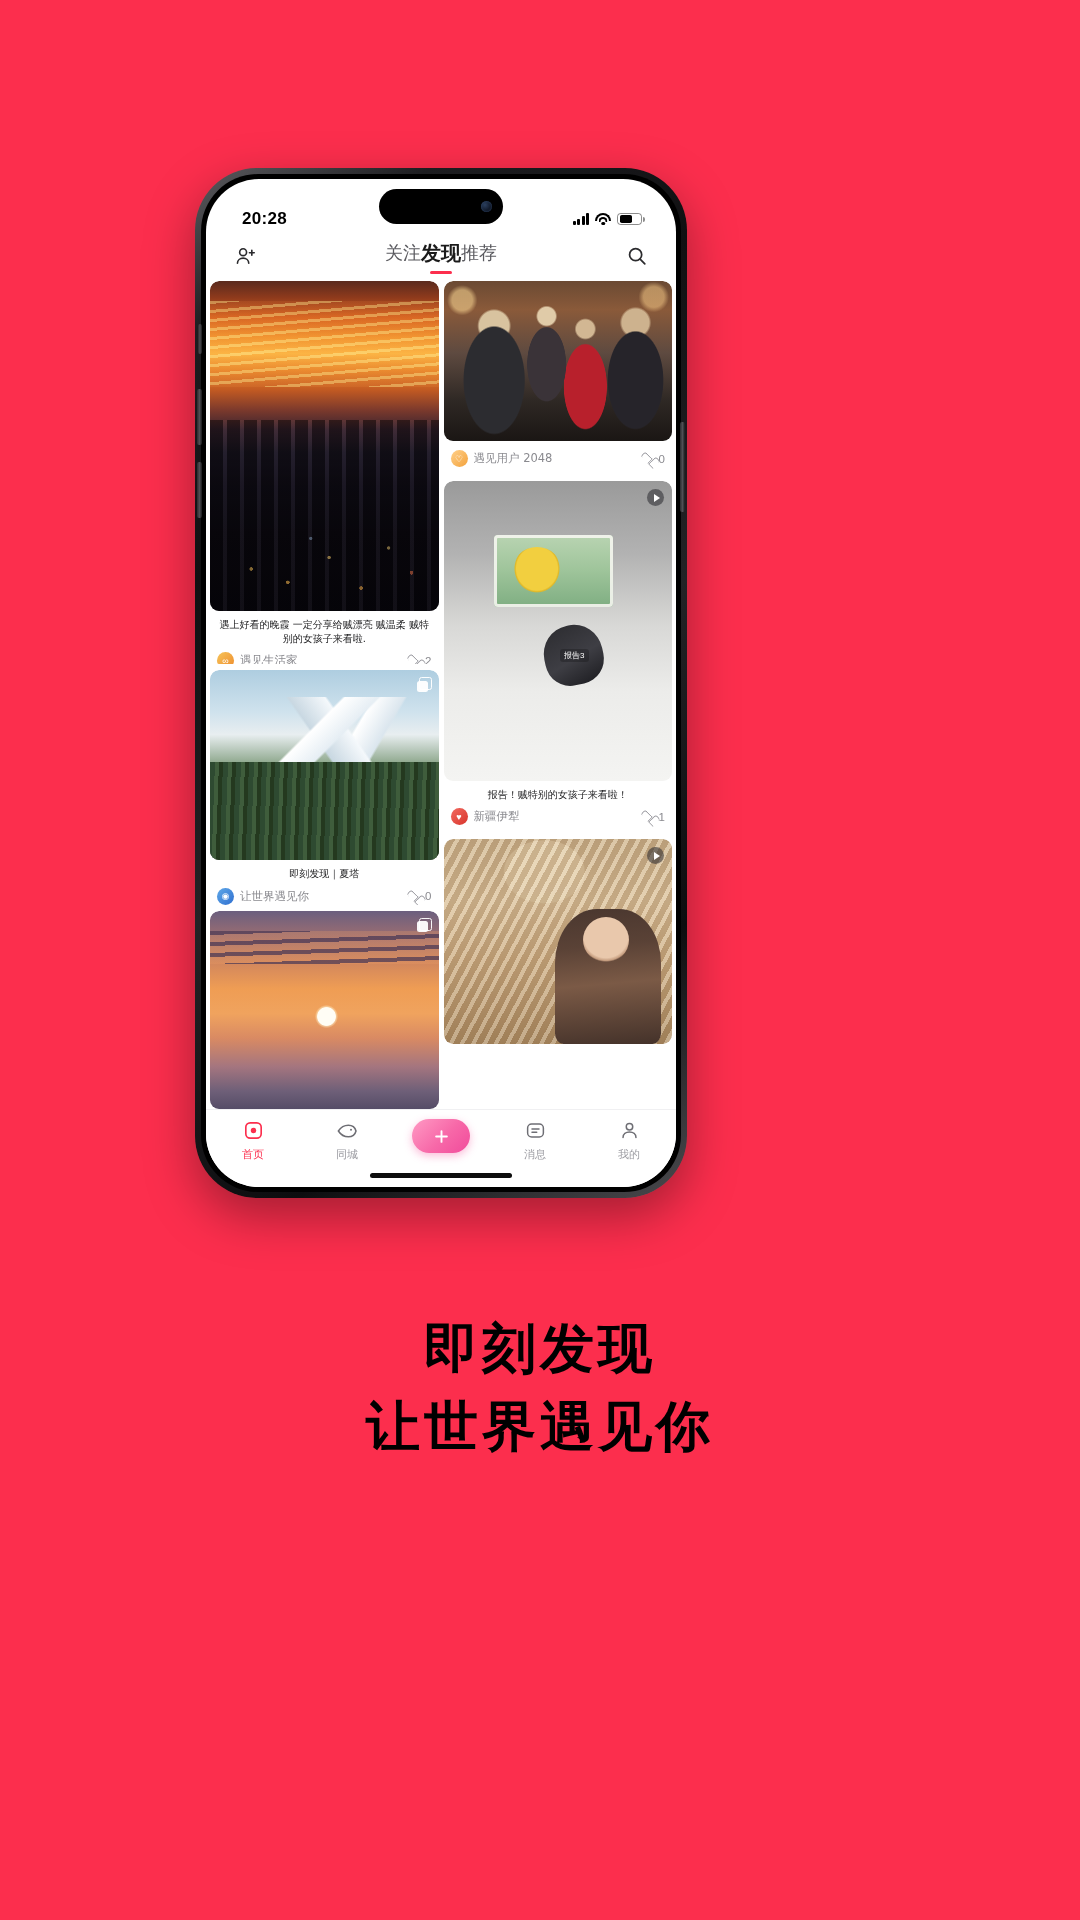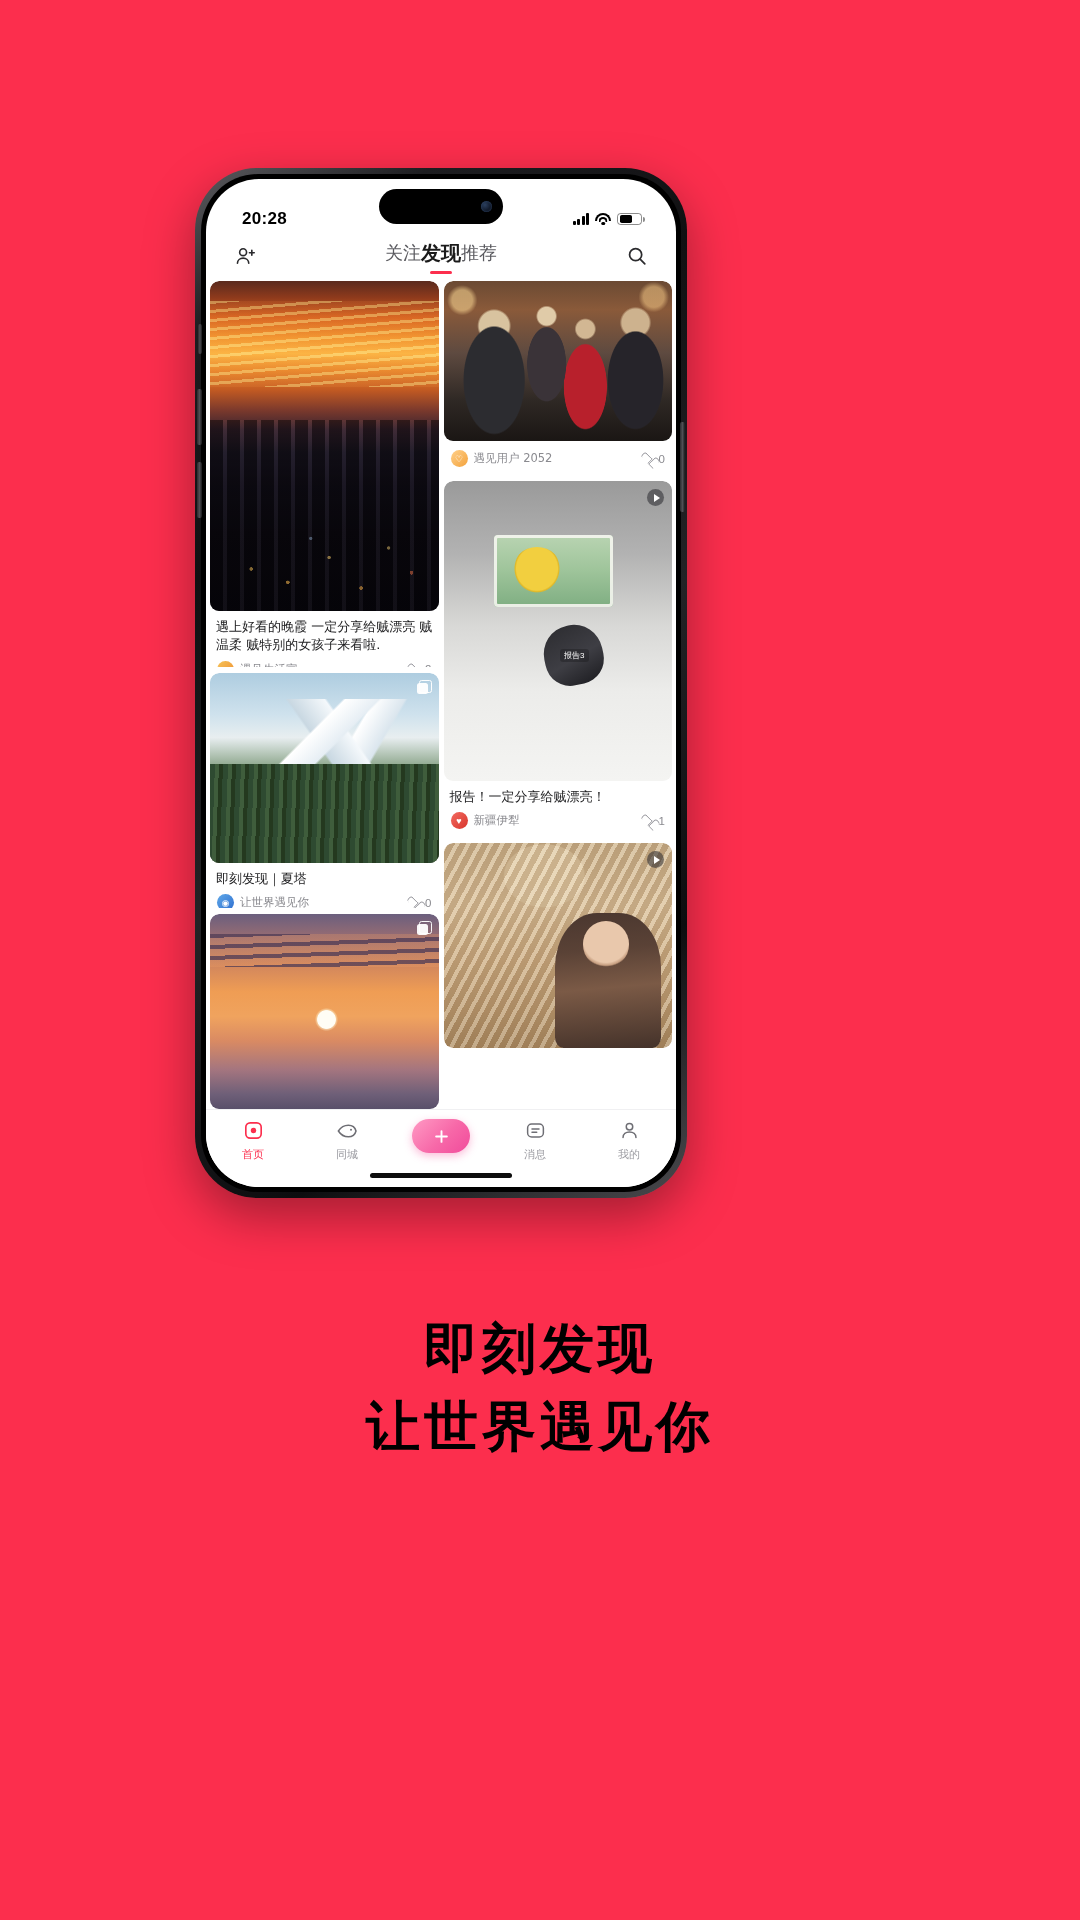--- a/index.html
+++ b/index.html
@@ -107,22 +107,23 @@
     top:102px; bottom:78px;
     display:flex; gap:5px;
     padding:0 4px;
     overflow:hidden;
     background:#fff;
   }
   .feed-col{ flex:1; display:flex; flex-direction:column; gap:6px; min-width:0; }
   .card{ background:#fff; border-radius:9px; overflow:hidden; }
   .card-img{ width:100%; position:relative; border-radius:9px; overflow:hidden; display:block; }
   .card-title{
-    font-size:13px; line-height:1.42; color:#1c1c1e; padding:7px 6px 3px;
+    font-size:10px; line-height:1.42; color:#1c1c1e; padding:7px 6px 3px;
     font-family:"DejaVu Sans","Liberation Sans",sans-serif;
+    text-align:center;
   }
   .card-meta{
     display:flex; align-items:center; justify-content:space-between;
     padding:3px 7px 8px;
   }
   .meta-user{ display:flex; align-items:center; gap:6px; min-width:0; }
   .avatar{ width:17px;height:17px;border-radius:50%; flex:0 0 auto;
      display:flex;align-items:center;justify-content:center; font-size:9px; color:#fff; overflow:hidden;}
   .uname{ font-size:11.5px; color:#8a8a8f; white-space:nowrap; overflow:hidden; text-overflow:ellipsis;
      font-family:"DejaVu Sans","Liberation Sans",sans-serif;}
@@ -430,40 +431,40 @@
 
           <div class="card">
             <div class="card-img">
               <div class="ph ph-crowd"></div>
             </div>
             <div class="card-meta" style="padding-top:9px">
               <span class="meta-user">
                 <span class="avatar" style="background:linear-gradient(135deg,#FFD08A,#F3A23C)">
                   <span>♡</span>
                 </span>
-                <span class="uname">遇见用户 2052</span>
+                <span class="uname">遇见用户 2048</span>
               </span>
               <span class="likes">
                 <span class="heart"></span>
                 <span>0</span>
               </span>
             </div>
           </div>
 
           <div class="card">
             <div class="card-img">
               <div class="ph ph-snowbed">
                 <span class="snow-shoe"></span>
                 <span class="snow-tag">报告3</span>
               </div>
               <span class="badge-play">
                   <i></i>
                 </span>
             </div>
-            <div class="card-title">报告！一定分享给贼漂亮！</div>
+            <div class="card-title">报告！贼特别的女孩子来看啦！</div>
             <div class="card-meta">
               <span class="meta-user">
                 <span class="avatar" style="background:linear-gradient(135deg,#F26A60,#D8352C)">
                   <span>♥</span>
                 </span>
                 <span class="uname">新疆伊犁</span>
               </span>
               <span class="likes">
                 <span class="heart"></span>
                 <span>1</span>

